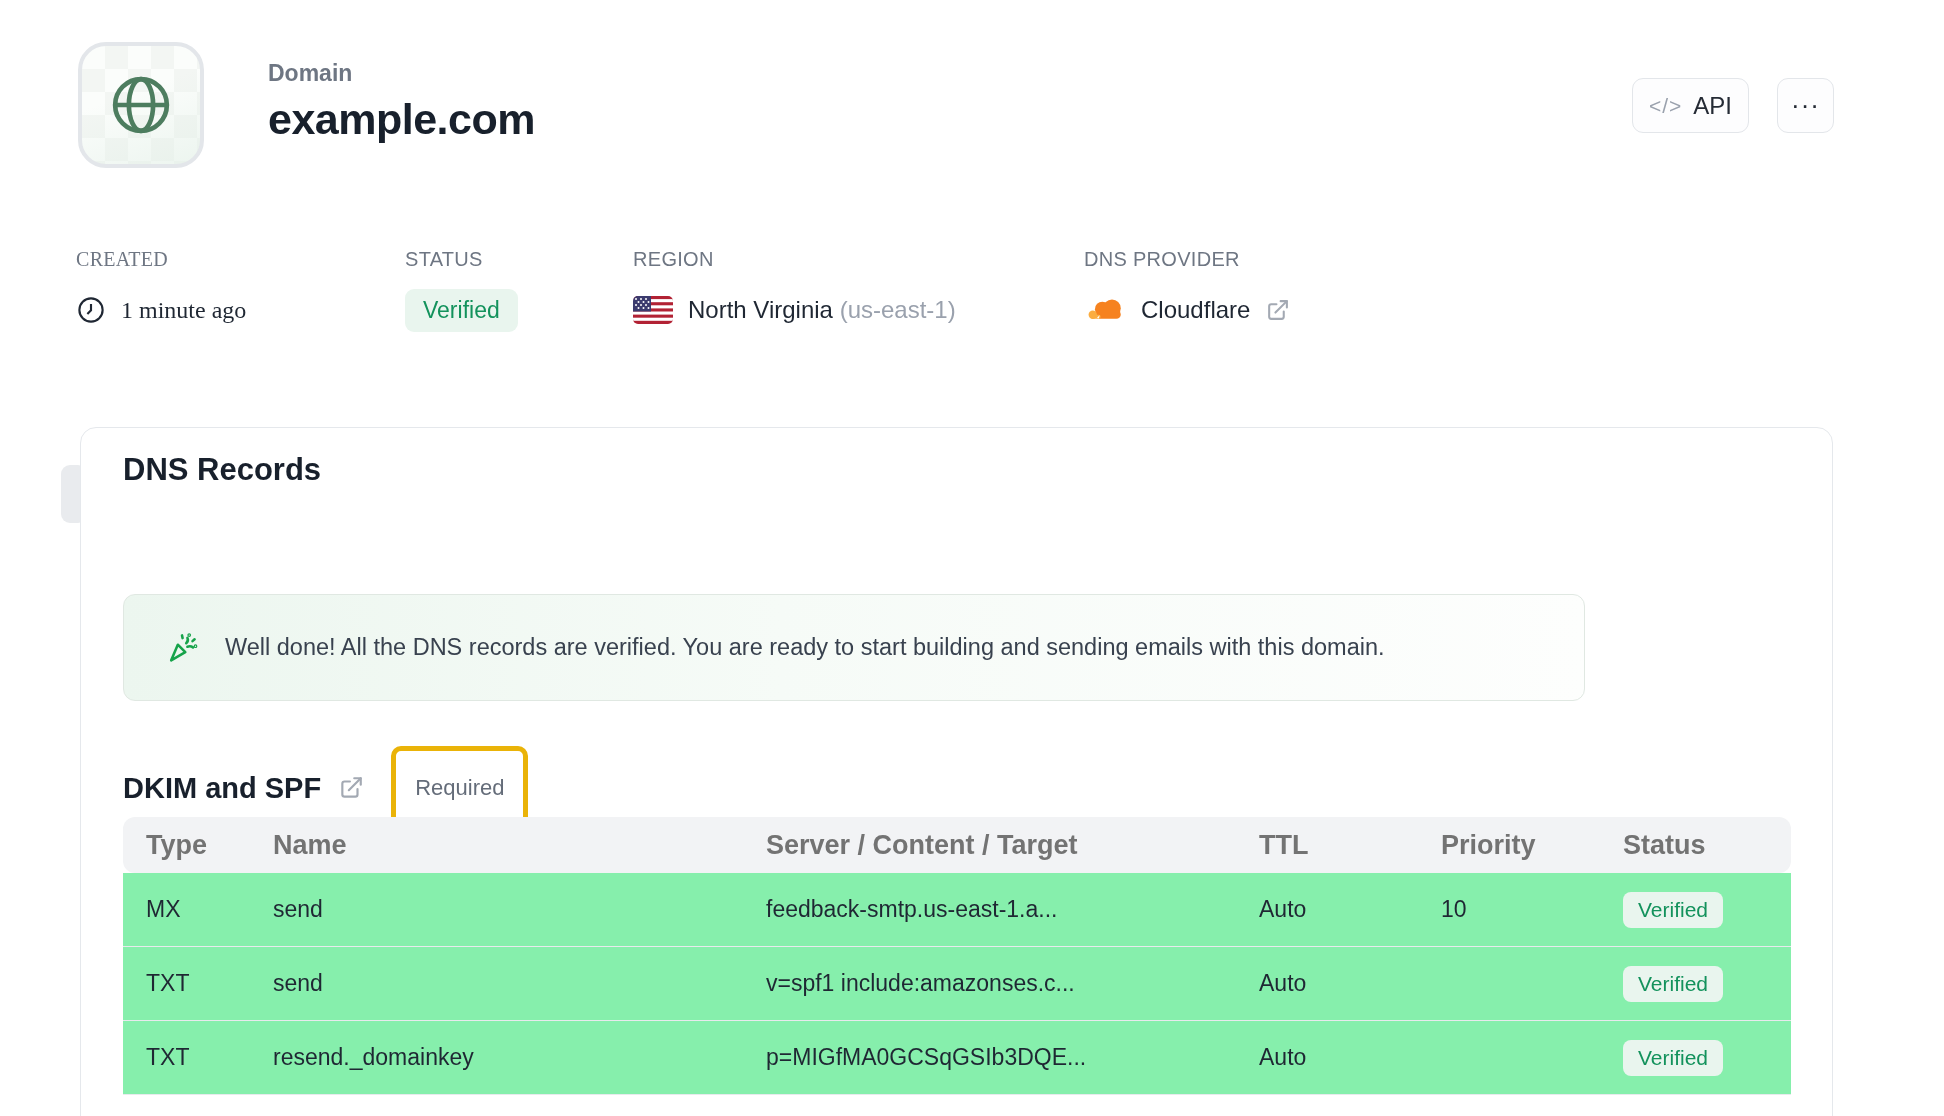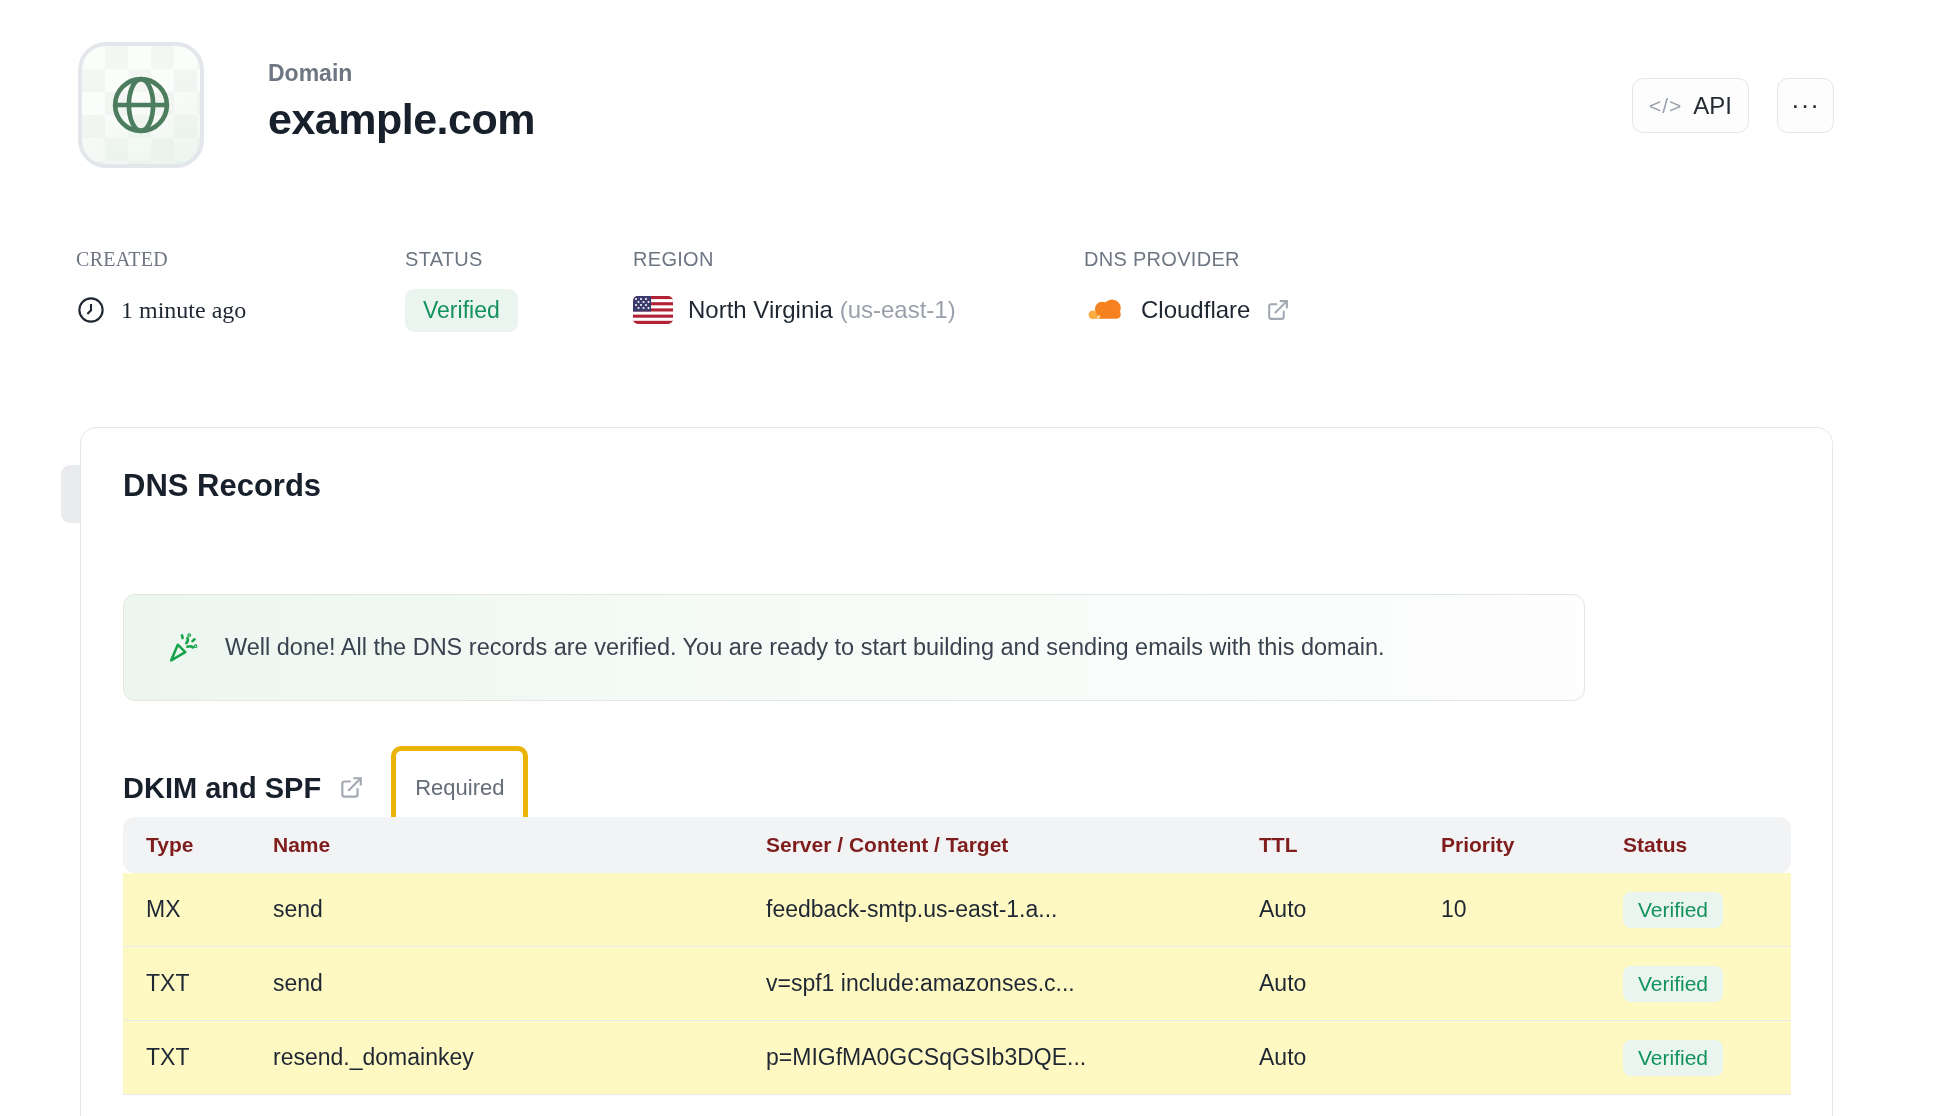--- a/index.html
+++ b/index.html
@@ -38,41 +38,41 @@
   .badge-green { background: #e9f5ee; color: #13925c; border-radius: 9px;
     padding: 8px 18px; font-size: 23px; font-weight: 500; }
   .region-code { color: #9aa1ad; }
   .flag { border-radius: 5px; overflow: hidden; display: block; }
 
   
   .section-indicator { left: 61px; top: 465px; width: 26px; height: 58px;
     background: #e9ebee; border-radius: 9px; z-index: 0; }
   .card { left: 80px; top: 427px; width: 1753px; height: 762px; background: #ffffff;
     border: 1px solid #e5e8ec; border-radius: 16px; z-index: 1; }
-  .card-title { left: 42px; top: 40px; font-size: 31px; font-weight: 700; color: #18202c; }
+  .card-title { left: 42px; top: 24px; font-size: 31px; font-weight: 700; color: #18202c; }
 
   .banner { left: 42px; top: 166px; width: 1462px; height: 107px;
     border: 1px solid #e0e8e2; border-radius: 12px;
     background: linear-gradient(90deg, #ecf6ef 0%, #f6fbf7 45%, #fdfefd 100%);
     display: flex; align-items: center; padding: 0 40px; gap: 25px; }
   .banner-text { font-size: 23.5px; color: #39424f; }
 
   .dkim-row { left: 42px; top: 318px; display: flex; align-items: center; gap: 17px; }
   .dkim-title { font-size: 29px; font-weight: 700; color: #18202c; }
   .required-badge { border: 5px solid #eab308; border-radius: 10px; padding: 24px 19px;
     font-size: 22px; color: #646c79; background: #fff; margin-left: 10px; }
 
   
   .dns-table { left: 42px; top: 389px; width: 1668px; }
   .tr { display: grid; grid-template-columns: 150px 493px 493px 182px 182px 1fr;
     align-items: center; }
   .thead { height: 56px; background: #f2f3f5; border-radius: 12px;
-    font-size: 21px; font-weight: 600; color: #7f1d1d; }
+    font-size: 27px; font-weight: 600; color: #737373; }
   .trow { height: 74px; border-bottom: 1px solid #e8eaed; font-size: 23px; color: #1f2733;
-    cursor: pointer; background: #fef9c3; }
+    cursor: pointer; background: #86efac; }
   .c1 { padding-left: 23px; }
   .row-badge { display: inline-block; background: #e9f5ee; color: #13925c;
     border-radius: 8px; padding: 6px 15px; font-size: 21px; font-weight: 500; }
 
   svg { display: block; }
 </style>
 </head>
 <body>
 
 <div class="abs domain-icon-box">

